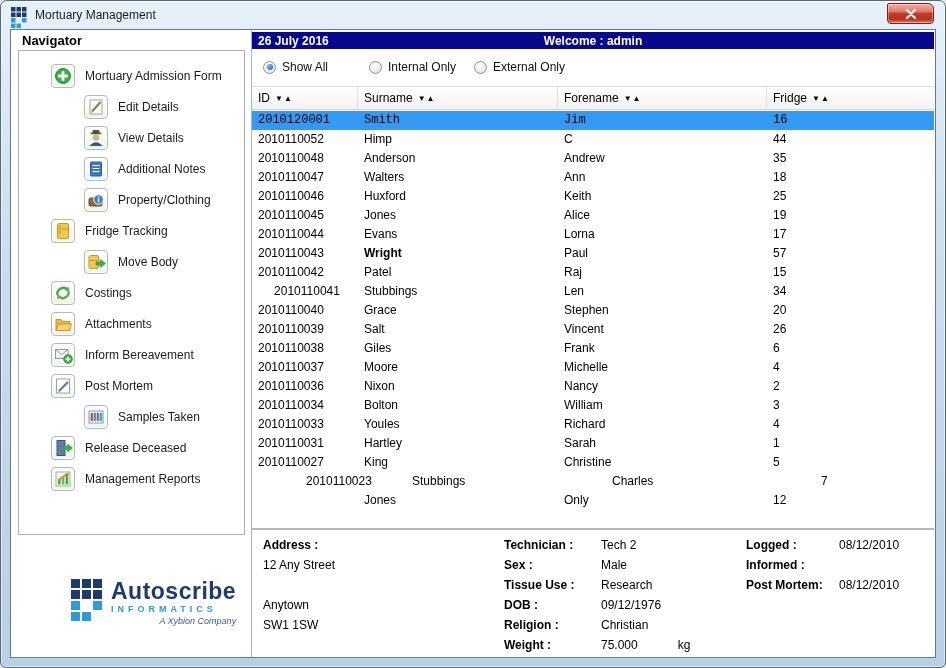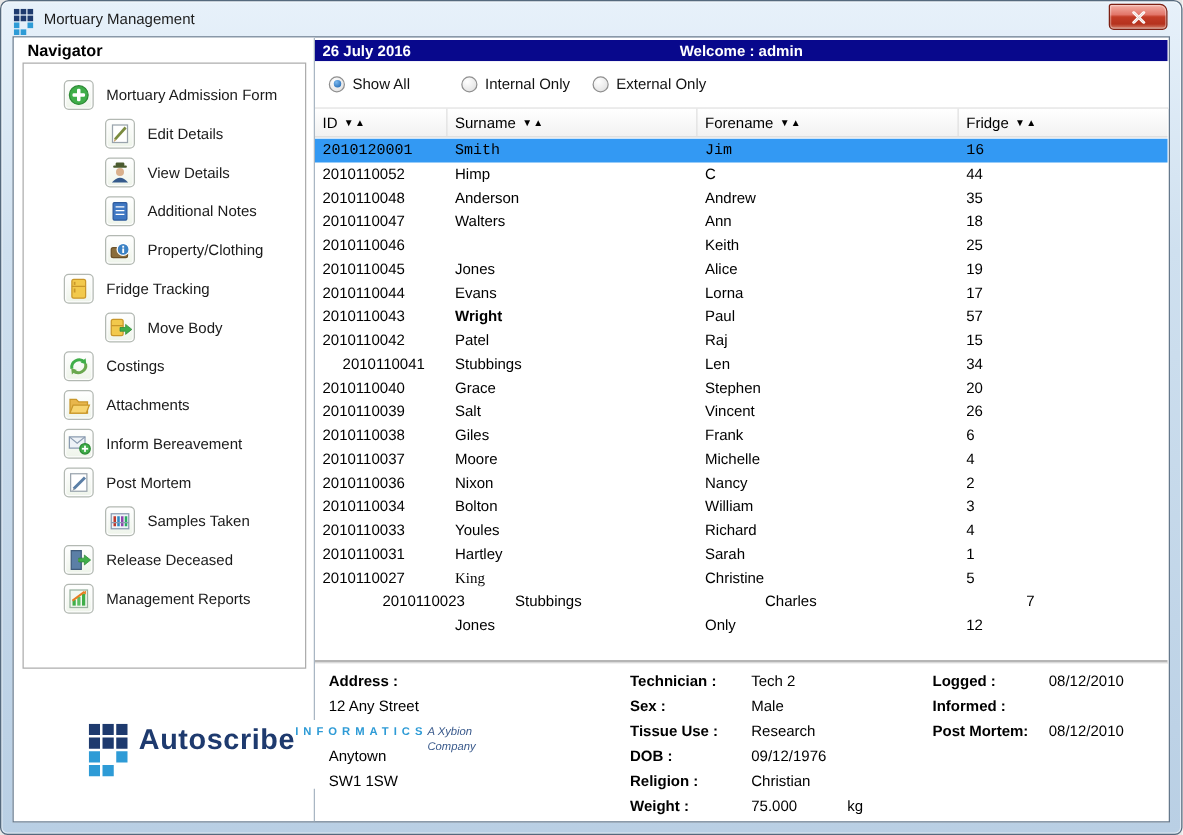--- a/index.html
+++ b/index.html
@@ -39,21 +39,21 @@
   .nav-item{position:absolute;display:flex;align-items:center;gap:10px;height:24px;cursor:pointer;}
   .nav-icon{
     width:22px;height:22px;border:1px solid #b3b9b3;border-radius:4px;
     background:linear-gradient(#ffffff,#eef4ea);
     box-shadow:inset 0 0 0 1px #fdfdfd;flex:0 0 auto;
   }
   .nav-icon svg{display:block;width:22px;height:22px;}
   .nav-label{font-size:12px;color:#1a1a1a;white-space:nowrap;}
   
   .logo{position:absolute;left:57px;top:546px;display:flex;gap:7px;align-items:flex-start;background:#fff;padding:3px;}
-  .logo-text{display:flex;flex-direction:row;align-items:flex-start;}
+  .logo-text{display:flex;flex-direction:column;align-items:flex-start;}
   .logo-name{font-size:23px;font-weight:bold;letter-spacing:.5px;line-height:24px;}
   .logo-sub{font-size:9px;font-weight:bold;letter-spacing:4px;line-height:12px;}
   .logo-tag{font-size:9px;font-style:italic;line-height:12px;align-self:flex-end;}
   
   .main{position:absolute;left:241px;top:0;right:0;bottom:0;}
   .topbar{
     position:absolute;left:0;right:1px;top:2px;height:17px;
     display:flex;align-items:center;font-size:12px;font-weight:bold;color:#fff;
   }
   .topbar .date{position:absolute;left:6px;}
@@ -357,20 +357,21 @@
             <span class="cell" style="left: 521px; width: 161px;">35</span>
           </div>
           <div class="trow" style="top: 57px;">
             <span class="cell" style="left: 6px; width: 98px;">2010110047</span>
             <span class="cell" style="left: 112px; width: 192px;">Walters</span>
             <span class="cell" style="left: 312px; width: 201px;">Ann</span>
             <span class="cell" style="left: 521px; width: 161px;">18</span>
           </div>
           <div class="trow" style="top: 76px;">
             <span class="cell" style="left: 6px; width: 98px;">2010110046</span>
+            <span class="cell" style="left: 112px; width: 192px;">Huxford</span>
             <span class="cell" style="left: 312px; width: 201px;">Keith</span>
             <span class="cell" style="left: 521px; width: 161px;">25</span>
           </div>
           <div class="trow" style="top: 95px;">
             <span class="cell" style="left: 6px; width: 98px;">2010110045</span>
             <span class="cell" style="left: 112px; width: 192px;">Jones</span>
             <span class="cell" style="left: 312px; width: 201px;">Alice</span>
             <span class="cell" style="left: 521px; width: 161px;">19</span>
           </div>
           <div class="trow" style="top: 114px;">
@@ -440,21 +441,21 @@
             <span class="cell" style="left: 521px; width: 161px;">4</span>
           </div>
           <div class="trow" style="top: 323px;">
             <span class="cell" style="left: 6px; width: 98px;">2010110031</span>
             <span class="cell" style="left: 112px; width: 192px;">Hartley</span>
             <span class="cell" style="left: 312px; width: 201px;">Sarah</span>
             <span class="cell" style="left: 521px; width: 161px;">1</span>
           </div>
           <div class="trow" style="top: 342px;">
             <span class="cell" style="left: 6px; width: 98px;">2010110027</span>
-            <span class="cell" style="left: 112px; width: 192px; font-family: Liberation Serif, serif;">King</span>
+            <span class="cell" style="left: 112px; width: 192px;">King</span>
             <span class="cell" style="left: 312px; width: 201px;">Christine</span>
             <span class="cell" style="left: 521px; width: 161px;">5</span>
           </div>
           <div class="trow" style="top: 361px; margin-left: 48px;">
             <span class="cell" style="left: 6px; width: 98px;">2010110023</span>
             <span class="cell" style="left: 112px; width: 192px;">Stubbings</span>
             <span class="cell" style="left: 312px; width: 201px;">Charles</span>
             <span class="cell" style="left: 521px; width: 161px;">7</span>
           </div>
           <div class="trow" style="top: 380px;">

